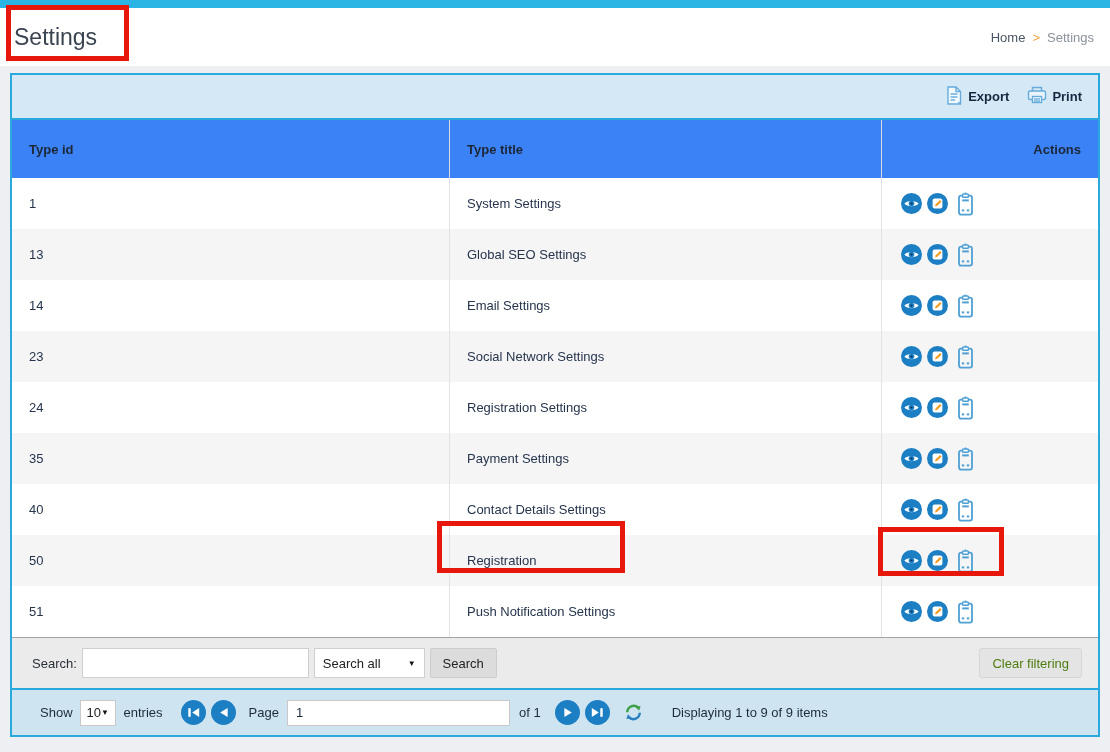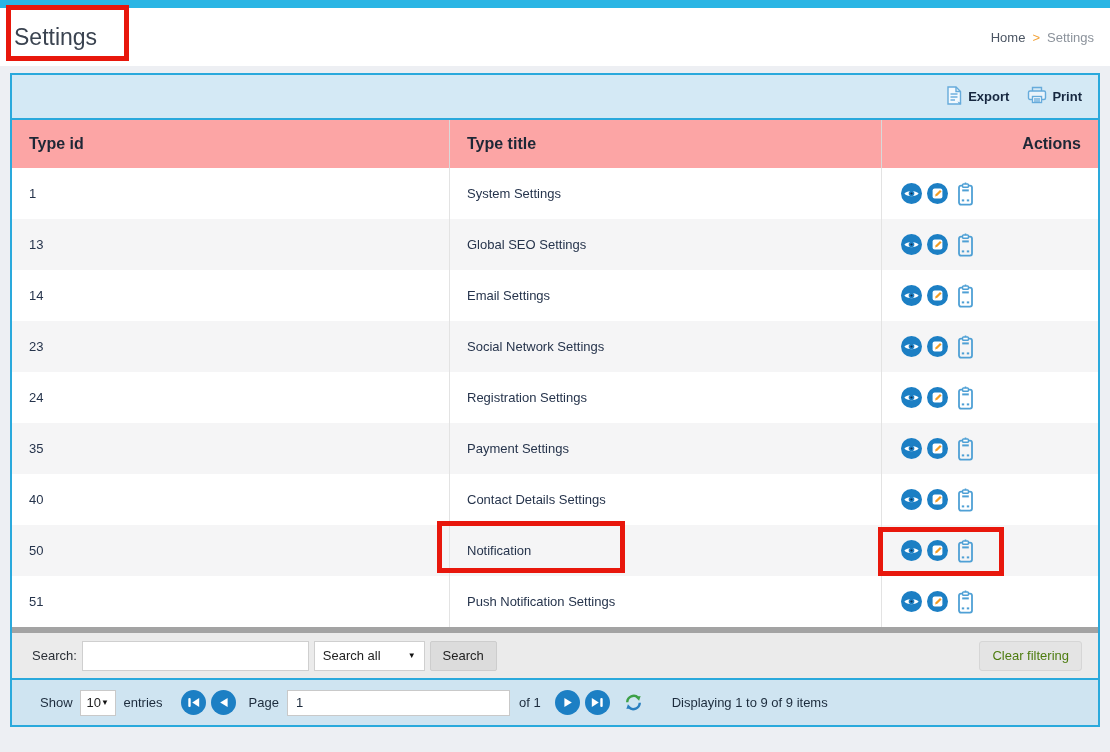--- a/index.html
+++ b/index.html
@@ -25,33 +25,33 @@
   .panel { margin:7px 10px 0; border:2px solid #2aa9dc; background:#fff; }
 
   .toolbar {
     height:45px; background:#d4e9f5; border-bottom:2px solid #2aa9dc;
     display:flex; align-items:center; justify-content:flex-end;
     gap:18px; padding-right:16px;
   }
   .tool-btn { display:flex; align-items:center; gap:5px; font-size:13px; font-weight:700; color:#16273f; cursor:pointer; }
 
   .thead, .trow { display:grid; grid-template-columns:438px 432px 1fr; }
-  .thead { background:#fca5a5; height:48px; font-weight:700; font-size:16px; color:#1d2736; }
+  .thead { background:#3b82f6; height:58px; font-weight:700; font-size:13px; color:#1d2736; }
   .thead .cell { display:flex; align-items:center; padding-left:17px; border-right:1px solid #d9d9d9; }
   .thead .cell.actions { justify-content:flex-end; padding-right:17px; border-right:none; }
 
   .trow { height:51px; font-size:13px; color:#26344c; background:#fff; }
   .trow:nth-child(even) { background:#f5f5f6; }
   .trow .cell { display:flex; align-items:center; padding-left:17px; border-right:1px solid #e3e3e3; }
   .trow .cell.actions { border-right:none; padding-left:19px; gap:5px; }
   .icon-btn { display:flex; align-items:center; cursor:pointer; }
   .icon-btn.clipboard { margin-left:3px; }
 
   .search-row {
-    height:51px; background:#ebebeb; border-top:6px solid #a3a3a3;
+    height:51px; background:#ebebeb; border-top:1px solid #a3a3a3;
     display:flex; align-items:center; padding:0 16px 0 20px;
     font-size:13px; color:#2a2f36;
   }
   .search-input {
     width:227px; height:30px; margin-left:5px;
     border:1px solid #cfcfcf; background:#fff; padding:0 8px;
     font-family:inherit; font-size:13px; color:#222;
   }
   .scope-select {
     margin-left:5px; height:30px; min-width:72px;
@@ -364,21 +364,21 @@
           <rect x="6.6" y="2" width="5.8" height="3.2" rx="0.8" fill="#fff" stroke-width="1.4"></rect>
           <line x1="6.2" y1="8.4" x2="12.8" y2="8.4" stroke-width="2"></line>
           <line x1="5.8" y1="18.4" x2="8.2" y2="18.4" stroke-width="2"></line>
           <line x1="10.8" y1="18.4" x2="13.2" y2="18.4" stroke-width="2"></line>
         </svg>
       </span>
     </div>
   </div>
       <div class="trow">
     <div class="cell">50</div>
-    <div class="cell">Notification</div>
+    <div class="cell">Registration</div>
     <div class="cell actions">
       <span class="icon-btn">
         <svg width="21" height="21" viewBox="0 0 21 21">
           <circle cx="10.5" cy="10.5" r="10.5" fill="#1c7fc4"></circle>
           <path d="M3.4 10.5 C6 7 15 7 17.6 10.5 C15 14 6 14 3.4 10.5 Z" fill="#fff"></path>
           <circle cx="10.5" cy="10.5" r="2.8" fill="#1c7fc4"></circle>
           <circle cx="10.5" cy="10.5" r="1.1" fill="#0d2f52"></circle>
         </svg>
       </span>
       <span class="icon-btn">

